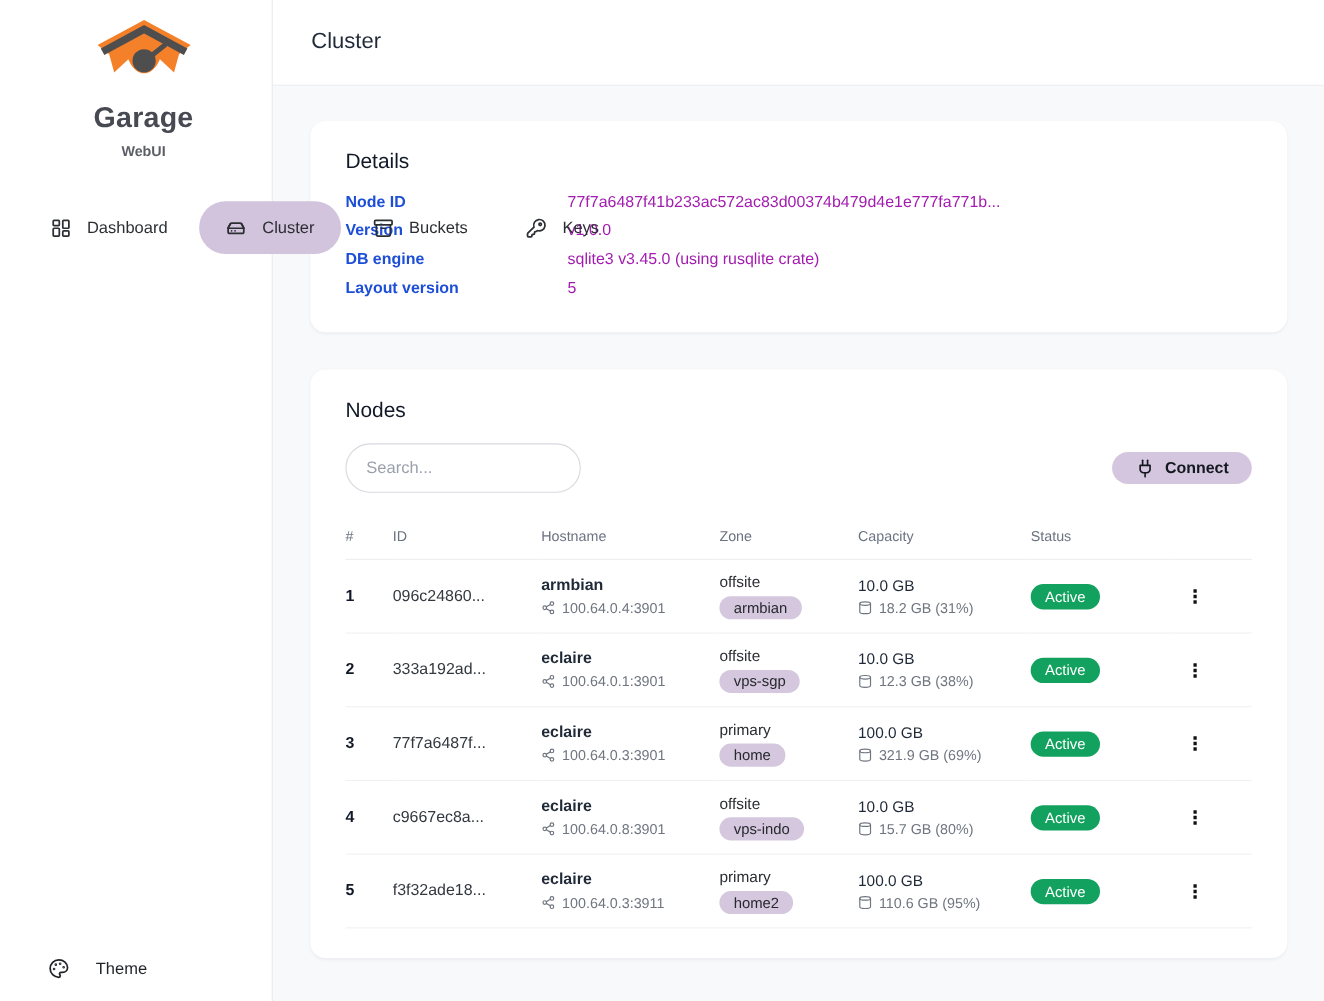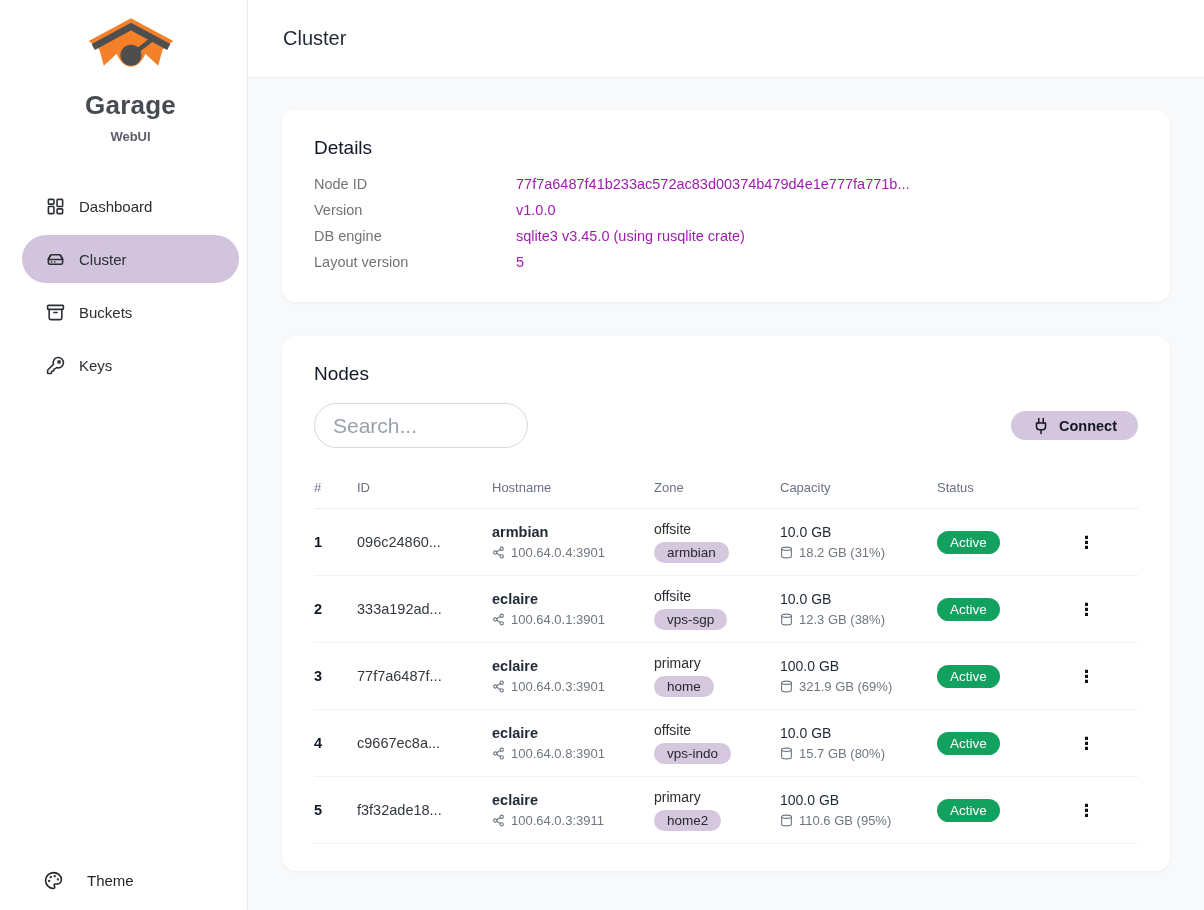--- a/index.html
+++ b/index.html
@@ -8,21 +8,21 @@
 
   .app { display:flex; width:100%; height:100%; }
 
   
   .sidebar { width:248px; min-width:248px; background:#ffffff; border-right:1px solid #e7e9ec;
     display:flex; flex-direction:column; position:relative;padding-left:14px; }
   .brand { text-align:center; padding-top:16px; }
   .brand svg.logo { width:106px; height:68px; }
   .brand-title { font-size:26px; font-weight:700; color:#474a52; letter-spacing:.2px; margin-top:2px; }
   .brand-sub { font-size:13px; font-weight:700; color:#5b5e66; margin-top:8px; }
-  .nav { margin-top:38px; display:flex; flex-direction:column; gap:5px; padding:0 8px; }
+  .nav { margin-top:38px; display:flex; flex-direction:row; gap:5px; padding:0 8px; }
   .nav-item { display:flex; align-items:center; gap:14px; height:48px; padding:0 24px;
     border-radius:24px; font-size:15px; color:#2b2e33; cursor:pointer; }
   .nav-item svg { width:19px; height:19px; stroke:#2b2e33; }
   .nav-item.active { background:#d2c4dc; }
   .theme-btn { position:absolute; left:44px; bottom:20px; display:flex; align-items:center; gap:24px;
     font-size:15px; color:#1f2227; cursor:pointer; background:none; border:none;
     font-family:inherit; }
   .theme-btn svg { width:19px; height:19px; stroke:#1f2227; }
 
   
@@ -33,27 +33,27 @@
   .content { flex:1; padding:32px 34px; overflow:hidden; }
 
   .card { background:#ffffff; border-radius:14px; box-shadow:0 1px 3px rgba(15,23,42,.05);
     padding:27px 32px; }
   .card + .card { margin-top:34px; }
   .card-title { font-size:19px; font-weight:400; color:#111827; }
 
   
   .detail-rows { margin-top:12px; }
   .detail-row { display:flex; padding:5px 0; font-size:14.5px; }
-  .detail-label { width:202px; color:#737373; }
+  .detail-label { width:202px; color:#1d4ed8;font-weight:bold; }
   .detail-value { color:#a21caf; }
 
   
   .nodes-toolbar { display:flex; justify-content:space-between; align-items:center; margin-top:18px; }
   .search-input { width:214px; height:45px; border:1px solid #d6d9de; border-radius:24px;
-    padding:0 18px; font-size:21px; font-family:inherit; color:#1f2937; outline:none; background:#fff; }
+    padding:0 18px; font-size:15px; font-family:inherit; color:#1f2937; outline:none; background:#fff; }
   .search-input::placeholder { color:#9aa1ab; }
   .connect-btn { display:flex; align-items:center; gap:9px; height:29px; padding:0 21px;
     background:#d4c6de; border:none; border-radius:24px; font-size:14.5px; font-weight:600;
     color:#141820; cursor:pointer; font-family:inherit; }
   .connect-btn svg { width:18px; height:18px; stroke:#141820; }
 
   
   table { width:100%; border-collapse:collapse; margin-top:26px; table-layout:fixed; }
   thead th { text-align:left; font-size:13px; font-weight:400; color:#6b7280;
     padding:6px 0 13px 0; border-bottom:1px solid #eceef1; }

